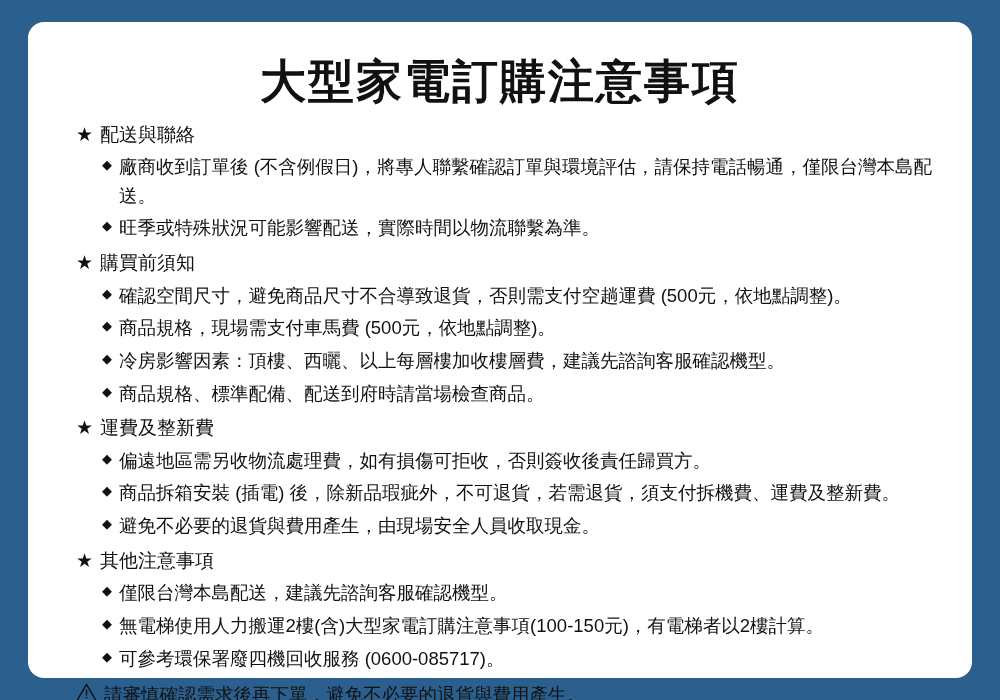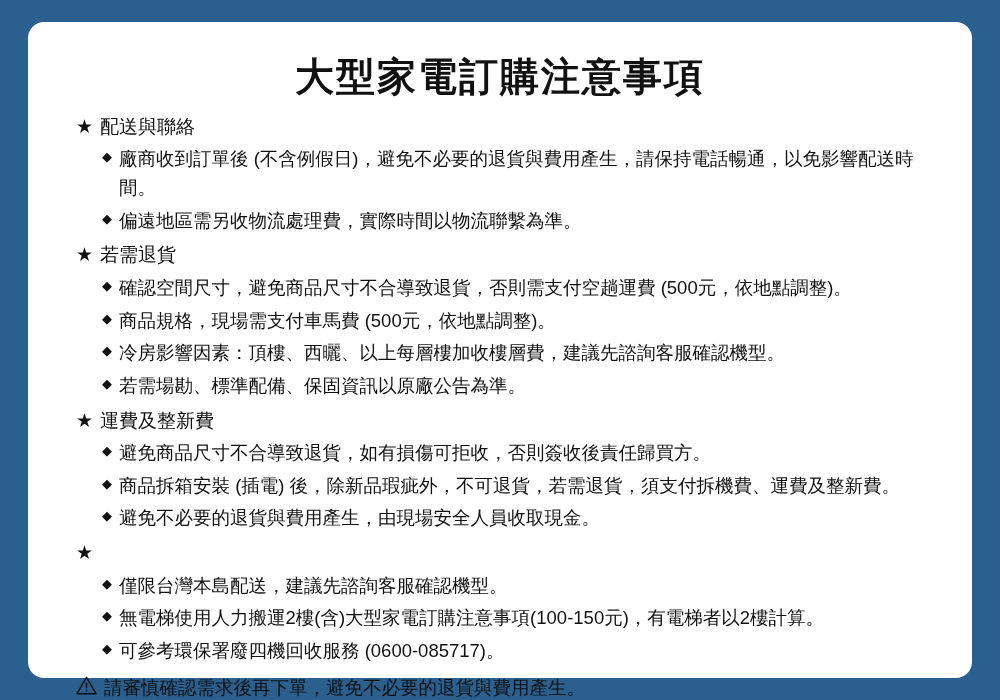--- a/index.html
+++ b/index.html
@@ -19,21 +19,21 @@
     top: 22px;
     width: 944px;
     height: 656px;
     background: #ffffff;
     border-radius: 16px;
     box-sizing: border-box;
     padding: 26px 30px 18px 30px;
   }
   .title {
     text-align: center;
-    font-size: 39px;
+    font-size: 46px;
     font-weight: bold;
     letter-spacing: 2px;
     color: #111111;
     margin: 8px 0 14px 0;
     line-height: 1.1;
   }
   .section {
     margin-top: 2px;
   }
   .section-head {
@@ -91,70 +91,71 @@
 <div class="poster">
   <div class="title">大型家電訂購注意事項</div>
   <div id="sections">
       <div class="section">
         <div class="section-head">
           <span class="star">★</span>
           <span>配送與聯絡</span>
         </div>
         <div class="bullet">
           <span class="dot">◆</span>
-          <span class="txt">廠商收到訂單後 (不含例假日)，避免不必要的退貨與費用產生，請保持電話暢通，以免影響配送時間。</span>
+          <span class="txt">廠商收到訂單後 (不含例假日)，將專人聯繫確認訂單與環境評估，請保持電話暢通，僅限台灣本島配送。</span>
         </div>
         <div class="bullet">
           <span class="dot">◆</span>
-          <span class="txt">偏遠地區需另收物流處理費，實際時間以物流聯繫為準。</span>
+          <span class="txt">旺季或特殊狀況可能影響配送，實際時間以物流聯繫為準。</span>
         </div>
       </div>
       <div class="section">
         <div class="section-head">
           <span class="star">★</span>
-          <span>若需退貨</span>
+          <span>購買前須知</span>
         </div>
         <div class="bullet">
           <span class="dot">◆</span>
           <span class="txt">確認空間尺寸，避免商品尺寸不合導致退貨，否則需支付空趟運費 (500元，依地點調整)。</span>
         </div>
         <div class="bullet">
           <span class="dot">◆</span>
           <span class="txt">商品規格，現場需支付車馬費 (500元，依地點調整)。</span>
         </div>
         <div class="bullet">
           <span class="dot">◆</span>
           <span class="txt">冷房影響因素：頂樓、西曬、以上每層樓加收樓層費，建議先諮詢客服確認機型。</span>
         </div>
         <div class="bullet">
           <span class="dot">◆</span>
-          <span class="txt">若需場勘、標準配備、保固資訊以原廠公告為準。</span>
+          <span class="txt">商品規格、標準配備、配送到府時請當場檢查商品。</span>
         </div>
       </div>
       <div class="section">
         <div class="section-head">
           <span class="star">★</span>
           <span>運費及整新費</span>
         </div>
         <div class="bullet">
           <span class="dot">◆</span>
-          <span class="txt">避免商品尺寸不合導致退貨，如有損傷可拒收，否則簽收後責任歸買方。</span>
+          <span class="txt">偏遠地區需另收物流處理費，如有損傷可拒收，否則簽收後責任歸買方。</span>
         </div>
         <div class="bullet">
           <span class="dot">◆</span>
           <span class="txt">商品拆箱安裝 (插電) 後，除新品瑕疵外，不可退貨，若需退貨，須支付拆機費、運費及整新費。</span>
         </div>
         <div class="bullet">
           <span class="dot">◆</span>
           <span class="txt">避免不必要的退貨與費用產生，由現場安全人員收取現金。</span>
         </div>
       </div>
       <div class="section">
         <div class="section-head">
           <span class="star">★</span>
+          <span>其他注意事項</span>
         </div>
         <div class="bullet">
           <span class="dot">◆</span>
           <span class="txt">僅限台灣本島配送，建議先諮詢客服確認機型。</span>
         </div>
         <div class="bullet">
           <span class="dot">◆</span>
           <span class="txt">無電梯使用人力搬運2樓(含)大型家電訂購注意事項(100-150元)，有電梯者以2樓計算。</span>
         </div>
         <div class="bullet">

